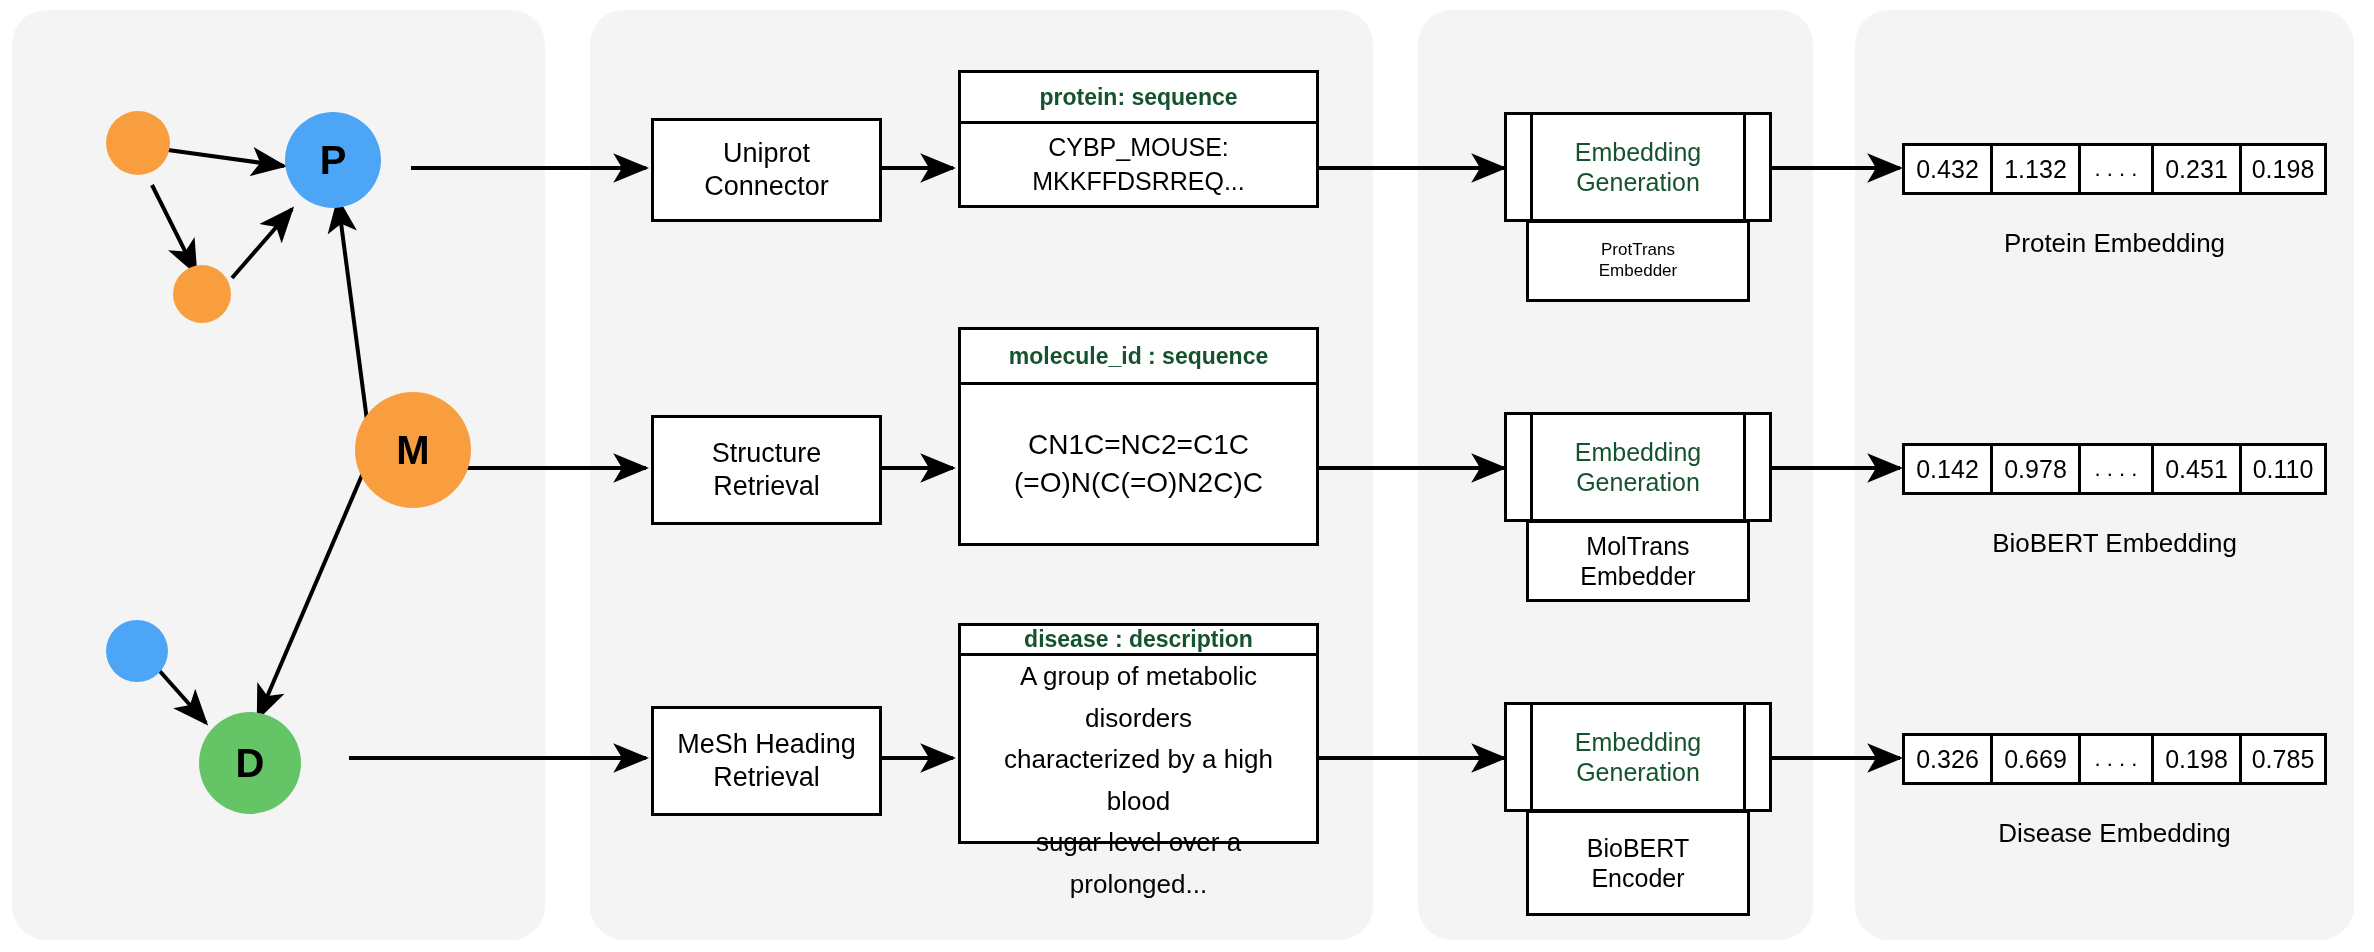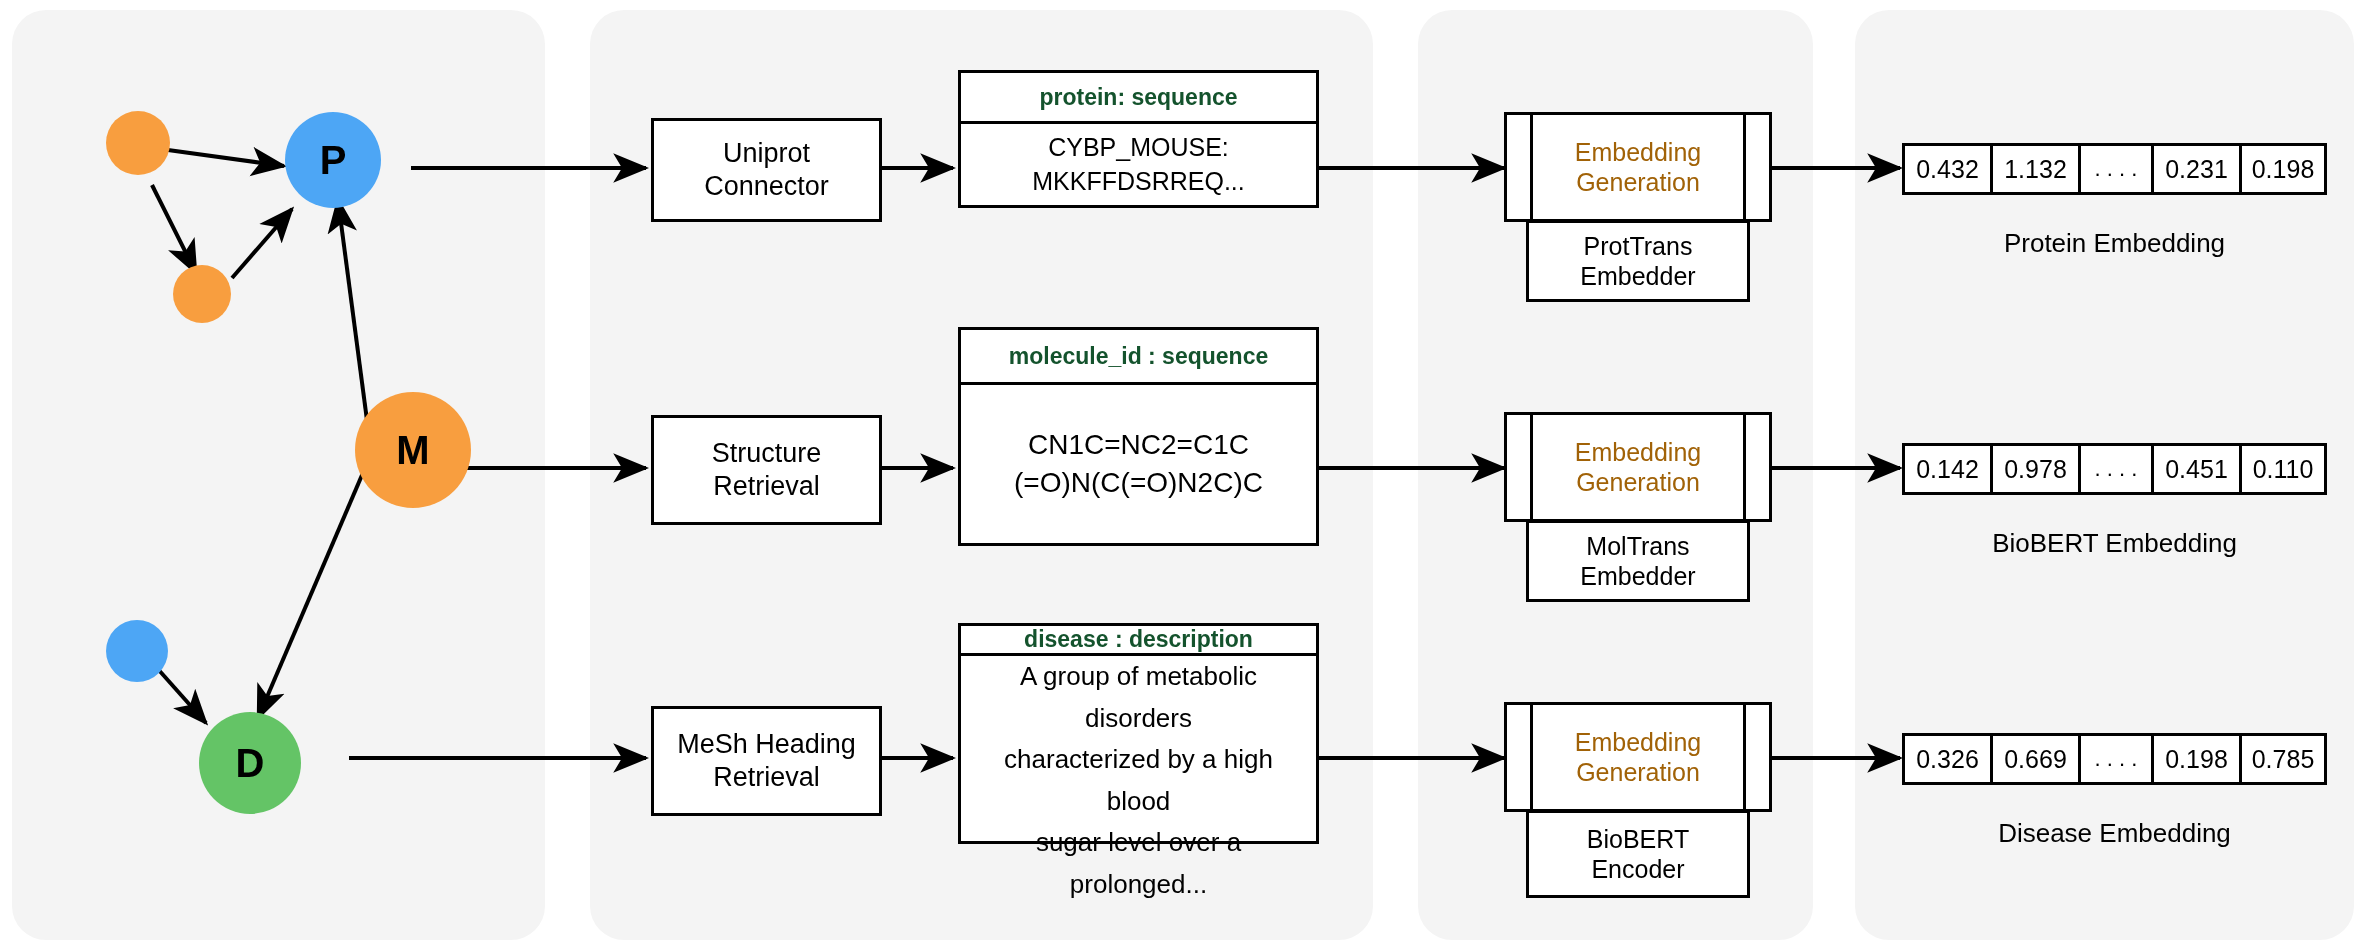--- a/index.html
+++ b/index.html
@@ -17,21 +17,21 @@
        justify-content:center;text-align:center;line-height:1.22;color:#000;}
 
   .rec{position:absolute;background:#ffffff;border:3px solid #000;display:flex;flex-direction:column;}
   .rec-head{border-bottom:3px solid #000;display:flex;align-items:center;justify-content:center;
             font-weight:bold;text-align:center;color:#14532d;}
   .rec-body{flex:1;display:flex;align-items:center;justify-content:center;text-align:center;
             line-height:1.34;color:#000;padding:0 10px;box-sizing:border-box;}
 
   .comp{position:absolute;}
   .comp-main{position:absolute;left:0;top:0;background:#fff;border:3px solid #000;box-sizing:border-box;
-             display:flex;align-items:center;justify-content:center;text-align:center;line-height:1.22;color:#a16207;}
+             display:flex;align-items:center;justify-content:center;text-align:center;line-height:1.22;color:#14532d;}
   .comp-tabv{position:absolute;background:#fff;border:3px solid #000;box-sizing:border-box;}
   .comp-sub{position:absolute;background:#fff;border:3px solid #000;box-sizing:border-box;
             display:flex;align-items:center;justify-content:center;text-align:center;line-height:1.22;color:#000;}
 
   .vec{position:absolute;display:flex;}
   .vcell{background:#fff;border:3px solid #000;border-right-width:0;display:flex;align-items:center;
          justify-content:center;color:#000;box-sizing:border-box;}
   .vcell:last-child{border-right-width:3px;}
   .vlabel{position:absolute;text-align:center;color:#000;}
 </style>
@@ -129,21 +129,21 @@
 
   <div class="comp" style="left:1504px;top:112px;width:268px;height:158px;">
     <div class="comp-tabv" style="left:0px;top:0px;width:52px;height:110px;"></div>
     <div class="comp-tabv" style="left:216px;top:0px;width:52px;height:110px;"></div>
     <div class="comp-main" style="left:26px;top:0px;width:216px;height:110px;font-size:25px;">
       <div>
         <div>Embedding</div>
         <div>Generation</div>
       </div>
     </div>
-    <div class="comp-sub" style="left:22px;top:108px;width:224px;height:82px;font-size:25px;">
+    <div class="comp-sub" style="left:22px;top:108px;width:224px;height:82px;font-size:17px;">
       <div>
         <div>ProtTrans</div>
         <div>Embedder</div>
       </div>
     </div>
   </div>
 
   <div class="vec" style="left:1902px;top:143px;height:52px;font-size:25px;">
     <div class="vcell" style="width:88px;">0.432</div>
     <div class="vcell" style="width:88px;">1.132</div>
@@ -216,21 +216,21 @@
 
   <div class="comp" style="left:1504px;top:702px;width:268px;height:158px;">
     <div class="comp-tabv" style="left:0px;top:0px;width:52px;height:110px;"></div>
     <div class="comp-tabv" style="left:216px;top:0px;width:52px;height:110px;"></div>
     <div class="comp-main" style="left:26px;top:0px;width:216px;height:110px;font-size:25px;">
       <div>
         <div>Embedding</div>
         <div>Generation</div>
       </div>
     </div>
-    <div class="comp-sub" style="left:22px;top:108px;width:224px;height:88px;font-size:25px;">
+    <div class="comp-sub" style="left:22px;top:108px;width:224px;height:106px;font-size:25px;">
       <div>
         <div>BioBERT</div>
         <div>Encoder</div>
       </div>
     </div>
   </div>
 
   <div class="vec" style="left:1902px;top:733px;height:52px;font-size:25px;">
     <div class="vcell" style="width:88px;">0.326</div>
     <div class="vcell" style="width:88px;">0.669</div>

